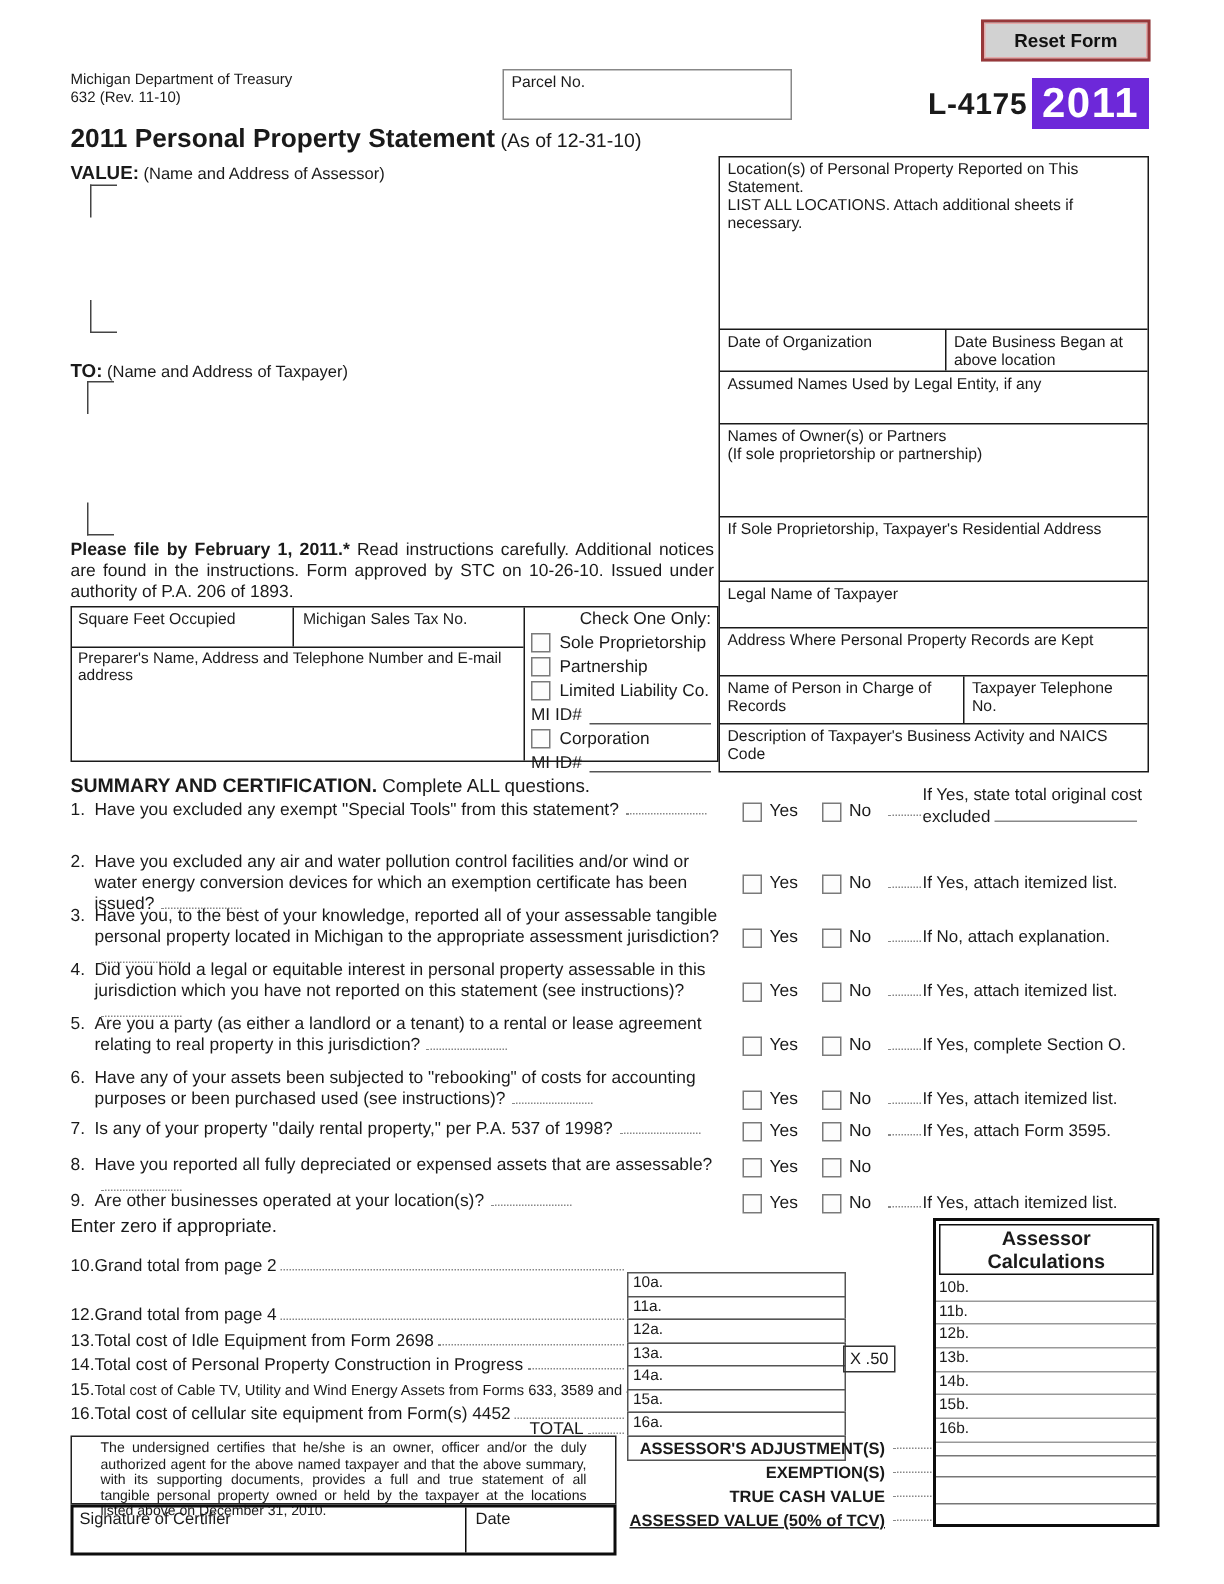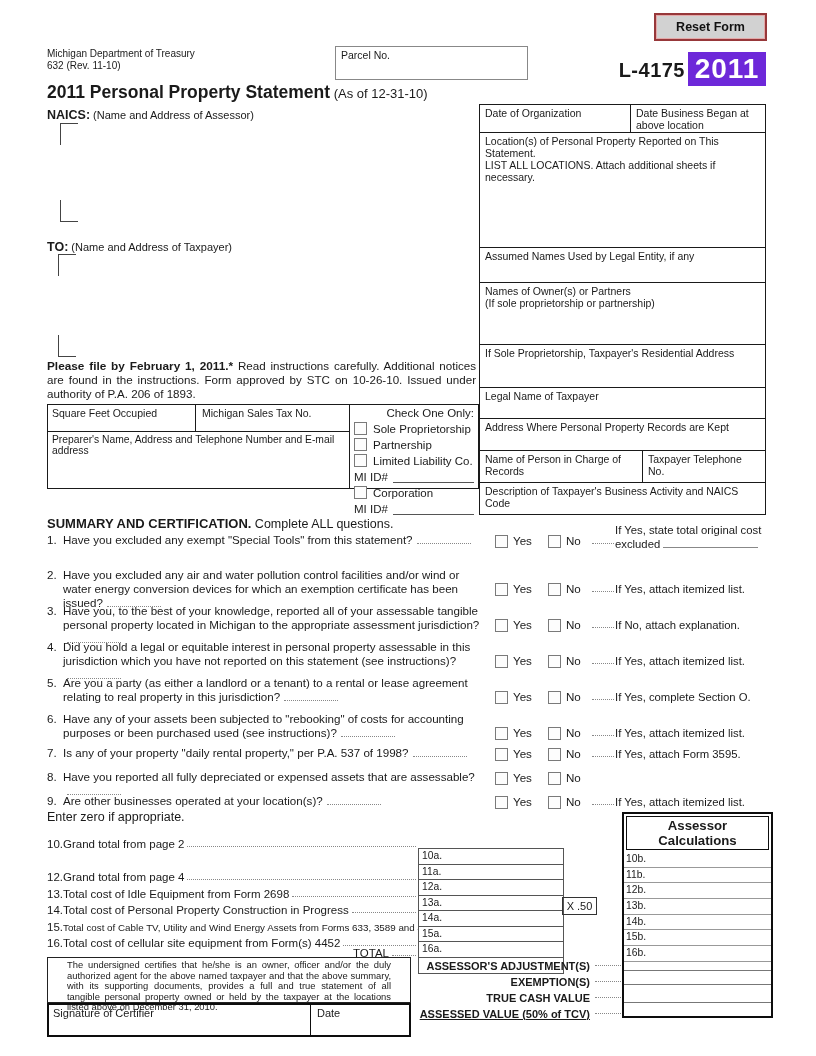--- a/index.html
+++ b/index.html
@@ -47,21 +47,21 @@
   .rrow:last-child { border-bottom:none; }
   .rsplit { display:flex; padding:0; }
   .rsplit > div { padding:2px 5px; }
   .rcell-l { border-right:1px solid #1a1a1a; }
 
   
   .notice { left:47px; top:359px; width:429px; font-size:11.6px; line-height:14px; text-align:justify; }
   .notice b { font-size:11.8px; }
 
   
-  .ptable { left:47px; top:404px; width:432px; height:85px; border:1px solid #1a1a1a; display:flex; }
+  .ptable { left:47px; top:404px; width:432px; height:104px; border:1px solid #1a1a1a; display:flex; }
   .pleft { width:301px; display:flex; flex-direction:column; }
   .prow1 { display:flex; height:27px; border-bottom:1px solid #1a1a1a; }
   .pcell-sqft { width:148px; border-right:1px solid #1a1a1a; padding:2px 4px; font-size:10.5px; }
   .pcell-tax { flex:1; padding:2px 6px; font-size:10.5px; }
   .pprep { flex:1; padding:2px 4px; font-size:10.3px; }
   .pcheck { flex:1; border-left:1px solid #1a1a1a; padding:2px 4px; font-size:11.5px;text-align:right; }
   .opt { display:flex; align-items:center; margin-top:3px; }
   .cb { display:inline-block; width:13px; height:13px; border:1px solid #7a7a7a; background:#fdfdfd; flex:none; }
   .opt .cb { margin-right:6px; }
   .miid { display:flex; align-items:flex-end; margin-top:4px; font-size:11.5px; }
@@ -127,41 +127,41 @@
   <div class="abs parcel-box">
     <span>Parcel No.</span>
   </div>
   <div class="abs form-no">L-4175</div>
   <div class="abs year-badge">2011</div>
   <div class="abs title">
     <span>2011 Personal Property Statement</span><span class="suffix"> (As of 12-31-10)</span>
   </div>
 
   <div class="abs addr-label" style="left:47px; top:108px;">
-    <span>NAICS:</span><span class="addr-sub"> (Name and Address of Assessor)</span>
+    <span>VALUE:</span><span class="addr-sub"> (Name and Address of Assessor)</span>
   </div>
   <div class="abs brk brk-tl" style="left:60px; top:123px;"></div>
   <div class="abs brk brk-bl" style="left:60px; top:200px;"></div>
   <div class="abs" style="left:62px; top:125px; width:300px; height:95px;"></div>
 
   <div class="abs addr-label" style="left:47px; top:240px;">
     <span>TO:</span><span class="addr-sub"> (Name and Address of Taxpayer)</span>
   </div>
   <div class="abs brk brk-tl" style="left:58px; top:254px;"></div>
   <div class="abs brk brk-bl" style="left:58px; top:335px;"></div>
   <div class="abs" style="left:60px; top:256px; width:300px; height:99px;"></div>
 
   <div class="abs rpanel">
+    <div class="rrow" style="height:115px;">
+      <div>Location(s) of Personal Property Reported on This Statement.</div>
+      <div>LIST ALL LOCATIONS.  Attach additional sheets if necessary.</div>
+    </div>
     <div class="rrow rsplit" style="height:28px;">
       <div class="rcell-l" style="width:151px;"><span>Date of Organization</span></div>
       <div style="flex:1;"><span>Date Business Began at above location</span></div>
-    </div>
-    <div class="rrow" style="height:115px;">
-      <div>Location(s) of Personal Property Reported on This Statement.</div>
-      <div>LIST ALL LOCATIONS.  Attach additional sheets if necessary.</div>
     </div>
     <div class="rrow" style="height:35px;"><span>Assumed Names Used by Legal Entity, if any</span></div>
     <div class="rrow" style="height:62px;">
       <div>Names of Owner(s) or Partners</div>
       <div>(If sole proprietorship or partnership)</div>
     </div>
     <div class="rrow" style="height:43px;"><span>If Sole Proprietorship, Taxpayer's Residential Address</span></div>
     <div class="rrow" style="height:31px;"><span>Legal Name of Taxpayer</span></div>
     <div class="rrow" style="height:32px;"><span>Address Where Personal Property Records are Kept</span></div>
     <div class="rrow rsplit" style="height:32px;">

